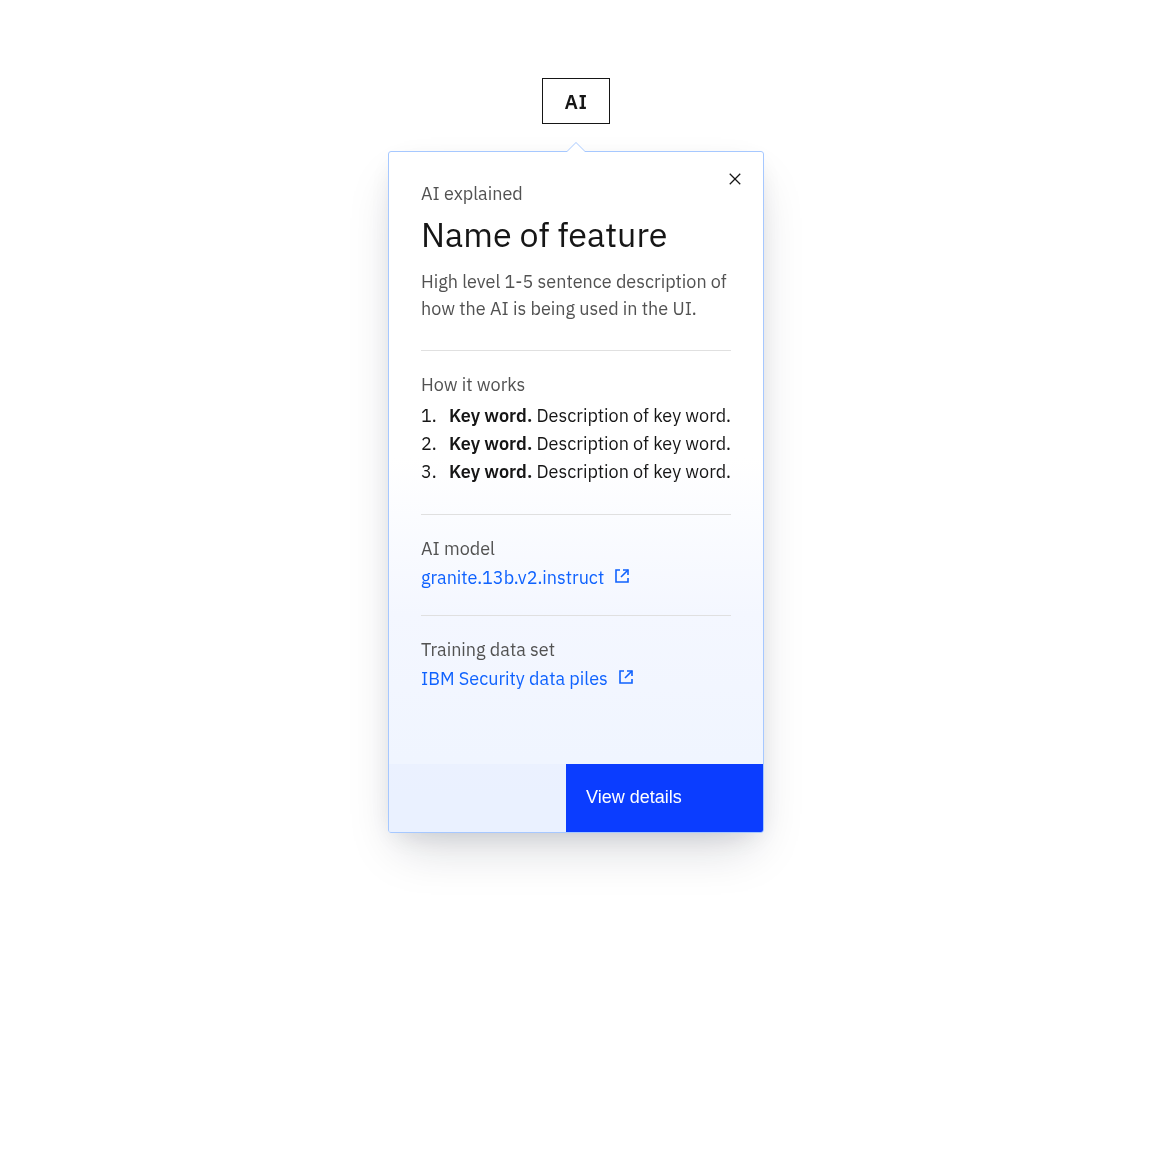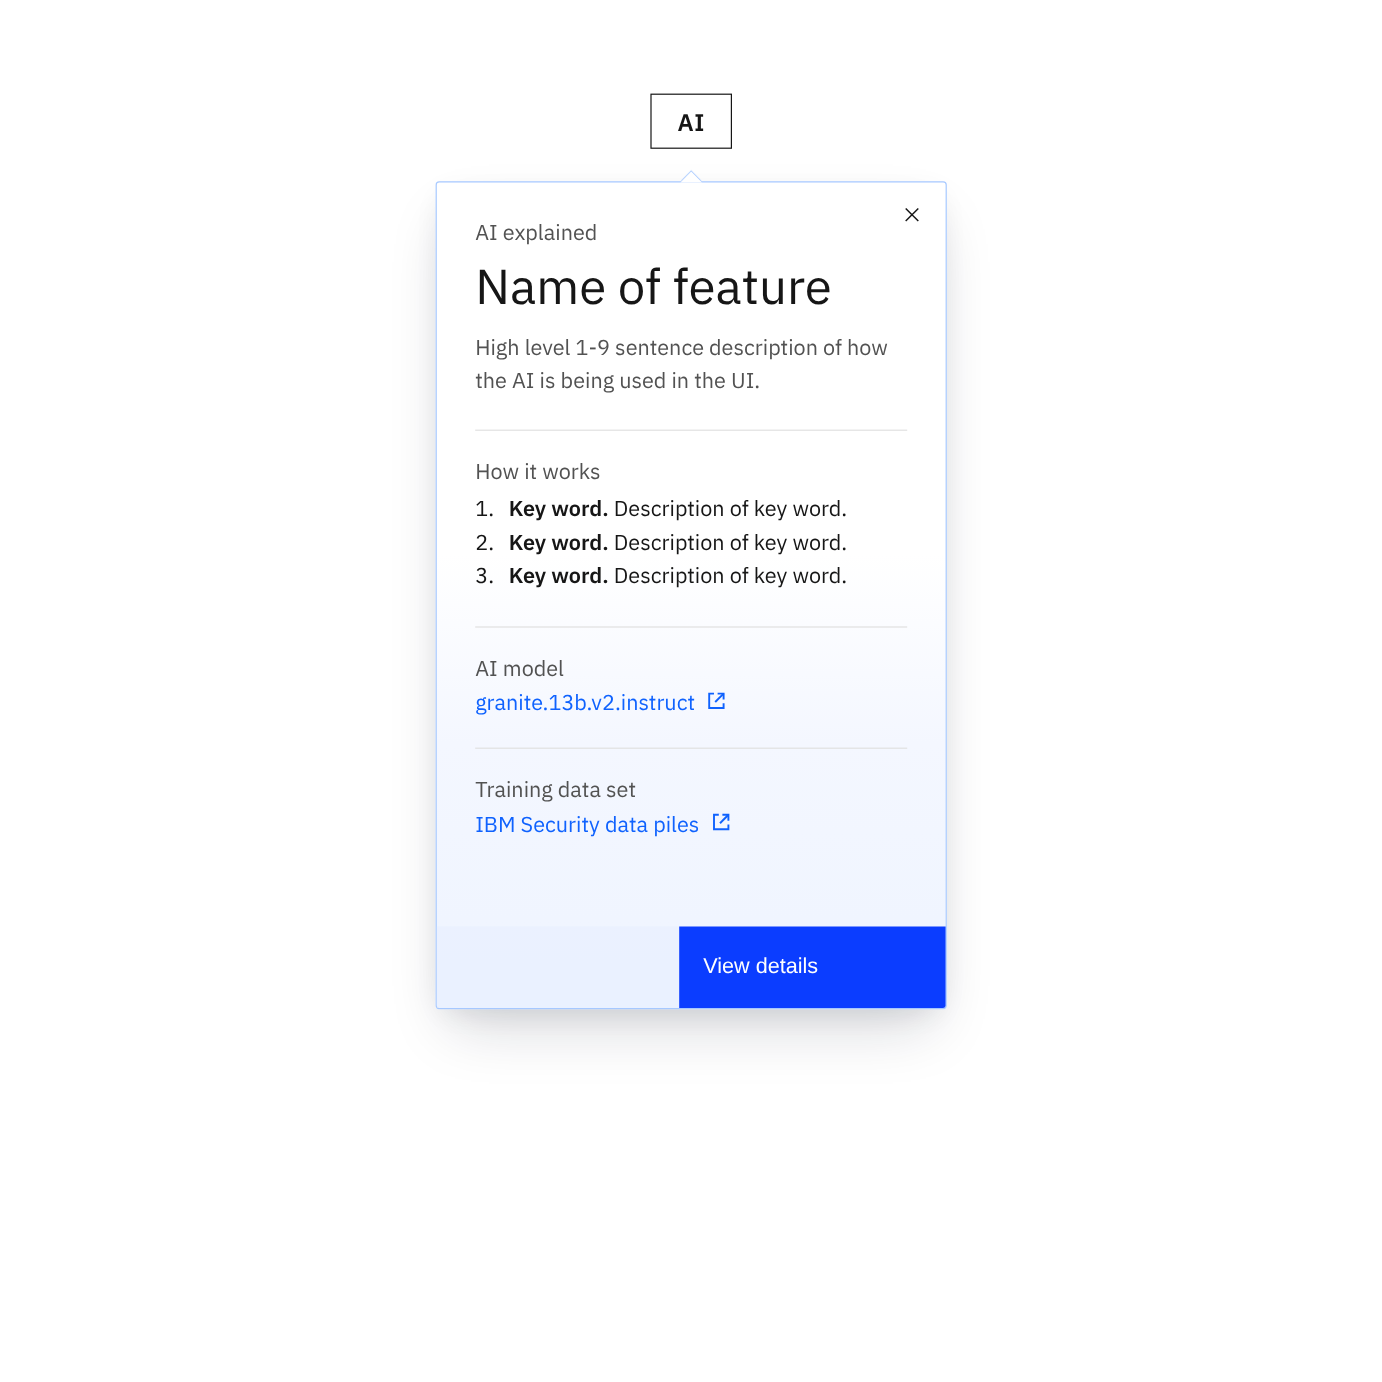--- a/index.html
+++ b/index.html
@@ -35,21 +35,21 @@
     border-left: 9px solid transparent;
     border-right: 9px solid transparent;
     border-bottom: 9px solid #fff;
     position: relative;
     top: 1px;
     z-index: 3;
     filter: drop-shadow(0 -1px 0 #a6c8ff);
   }
 
   .panel {
-    width: 426px;
+    width: 376px;
     border: 1px solid #a6c8ff;
     border-radius: 3px;
     background: linear-gradient(180deg, #ffffff 0%, #ffffff 45%, #f4f7ff 68%, #eef4ff 100%);
     box-shadow: 0 24px 48px -12px rgba(15,23,42,0.18), 0 8px 24px -8px rgba(15,23,42,0.12);
     display: flex;
     flex-direction: column;
     position: relative;
   }
 
   .panel-body {
@@ -74,21 +74,21 @@
   .close svg { width: 14px; height: 14px; }
 
   .eyebrow {
     font-size: 18px;
     color: #525252;
     margin-bottom: 10px;
     font-weight: 400;
   }
 
   .title {
-    font-size: 41px;
+    font-size: 34px;
     line-height: 1.15;
     color: #161616;
     font-weight: 400;
     margin-bottom: 14px;
   }
 
   .desc {
     font-size: 18px;
     line-height: 1.5;
     color: #525252;
@@ -225,21 +225,21 @@
       </svg>
     </span>
   </button>
 
   <div class="panel-body">
 
     <div class="eyebrow">AI explained</div>
 
     <h1 class="title">Name of feature</h1>
 
-    <p class="desc">High level 1-9 sentence description of how the AI is being used in the UI.</p>
+    <p class="desc">High level 1-5 sentence description of how the AI is being used in the UI.</p>
 
     <hr class="rule">
 
     <div class="section-label section-gap">How it works</div>
     <ol class="steps">
       <li>
         <b>Key word.</b>
         <span>Description of key word.</span>
       </li>
       <li>

